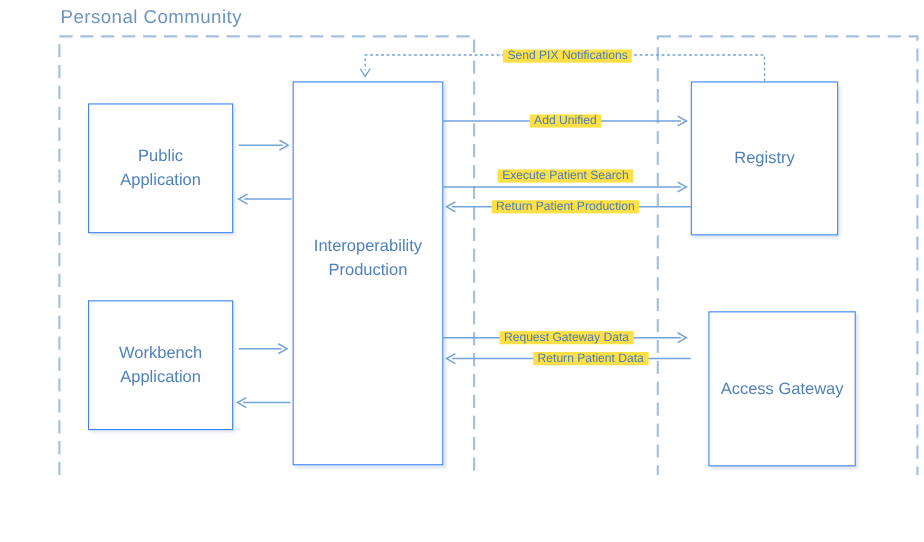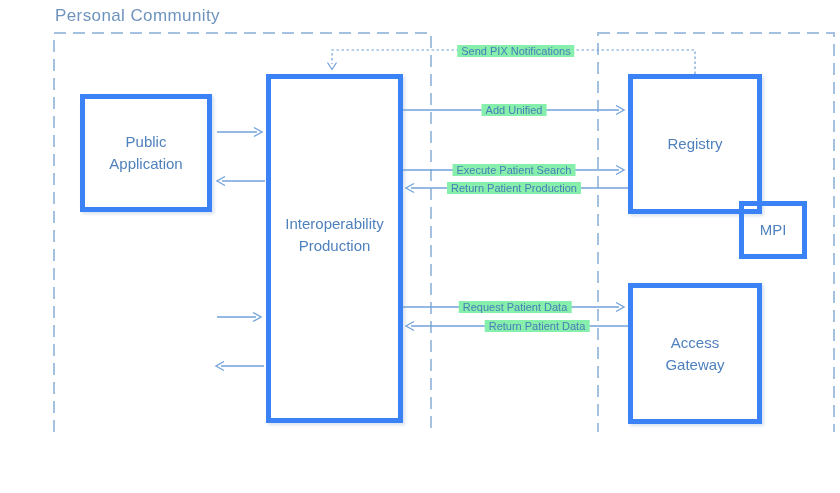--- a/index.html
+++ b/index.html
@@ -11,41 +11,41 @@
 
   .zone-title {
     position:absolute; font-size:17px; letter-spacing:.4px;
     color:#6e93bd; white-space:nowrap;
   }
   .pc-title  { left:19px; top:6px; }
   .ucr-title { right:43px; top:6px; }
 
   .box {
     position:absolute; box-sizing:border-box;
-    border:5px solid #3b82f6; background:#ffffff;
+    border:1px solid #3b82f6; background:#ffffff;
     color:#4f81bd; font-size:15px; line-height:22px; text-align:center;
     display:flex; align-items:center; justify-content:center;
     padding:0 10px;
     box-shadow:2px 2px 3px rgba(130,160,200,.30);
   }
   .box-public    { left:44px;  top:94px;  width:132px; height:118px; }
   .box-workbench { left:44px;  top:273px; width:132px; height:118px; }
   .box-interop   { left:230px; top:74px;  width:137px; height:349px; padding-bottom:28px; }
   .box-registry  { left:592px; top:74px;  width:134px; height:140px; }
   .box-mpi       { left:703px; top:201px; width:68px;  height:58px; background:transparent; z-index:3; box-shadow:none; }
-  .box-access    { left:592px; top:283px; width:134px; height:141px; }
+  .box-access    { left:608px; top:283px; width:134px; height:141px; }
 
   .flow-label {
     position:absolute; transform:translate(-50%,-50%);
-    background:#86efac; padding:0 4px; white-space:nowrap;
+    background:#fde047; padding:0 4px; white-space:nowrap;
     font-size:11px; color:#4a7db8; z-index:4;
   }
   .lbl-pix   { left:480px; top:51px; }
   .lbl-add   { left:478px; top:110px; }
-  .lbl-exec  { left:478px; top:170px; }
+  .lbl-exec  { left:478px; top:160px; }
   .lbl-retid { left:478px; top:188px; }
   .lbl-req   { left:479px; top:307px; }
   .lbl-retd  { left:501px; top:326px; }
 
   .shadow-bar {
     position:absolute; left:3px; top:478px; width:797px; height:3px;
     background:#6e6e6e;
   }
 </style>
 </head>
@@ -74,26 +74,26 @@
 
       <path d="M366 307 H583 M580 302.5 L588 307 L580 311.5"></path>
       <path d="M592 326 H375 M378 321.5 L370 326 L378 330.5"></path>
     </g>
 
     <path d="M659 74 V50 H296 V64" fill="none" stroke="#6f9fd8" stroke-width="1.2" stroke-dasharray="2.5 2.5"></path>
     <path d="M291.5 62.5 L296 69.5 L300.5 62.5" fill="none" stroke="#6f9fd8" stroke-width="1.2"></path>
   </svg>
 
   <div class="box box-public">Public Application</div>
+  <div class="box box-workbench">Workbench Application</div>
   <div class="box box-registry">Registry</div>
   <div class="box box-interop">Interoperability Production</div>
-  <div class="box box-mpi">MPI</div>
   <div class="box box-access">Access Gateway</div>
 
   <div class="flow-label lbl-pix">Send PIX Notifications</div>
   <div class="flow-label lbl-add">Add Unified</div>
   <div class="flow-label lbl-exec">Execute Patient Search</div>
   <div class="flow-label lbl-retid">Return Patient Production</div>
-  <div class="flow-label lbl-req">Request Patient Data</div>
+  <div class="flow-label lbl-req">Request Gateway Data</div>
   <div class="flow-label lbl-retd">Return Patient Data</div>
 
   <div class="shadow-bar"></div>
 </div>
 
 </body></html>

